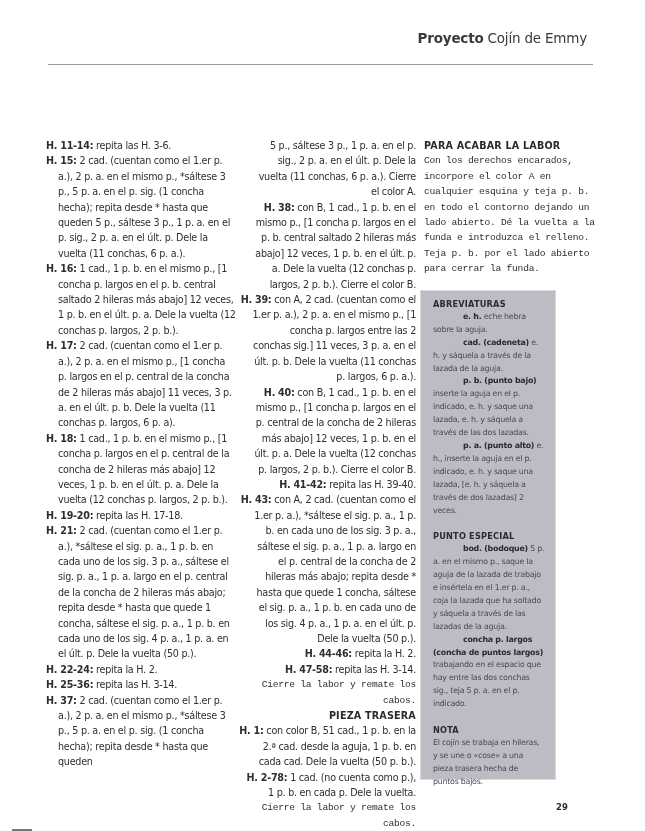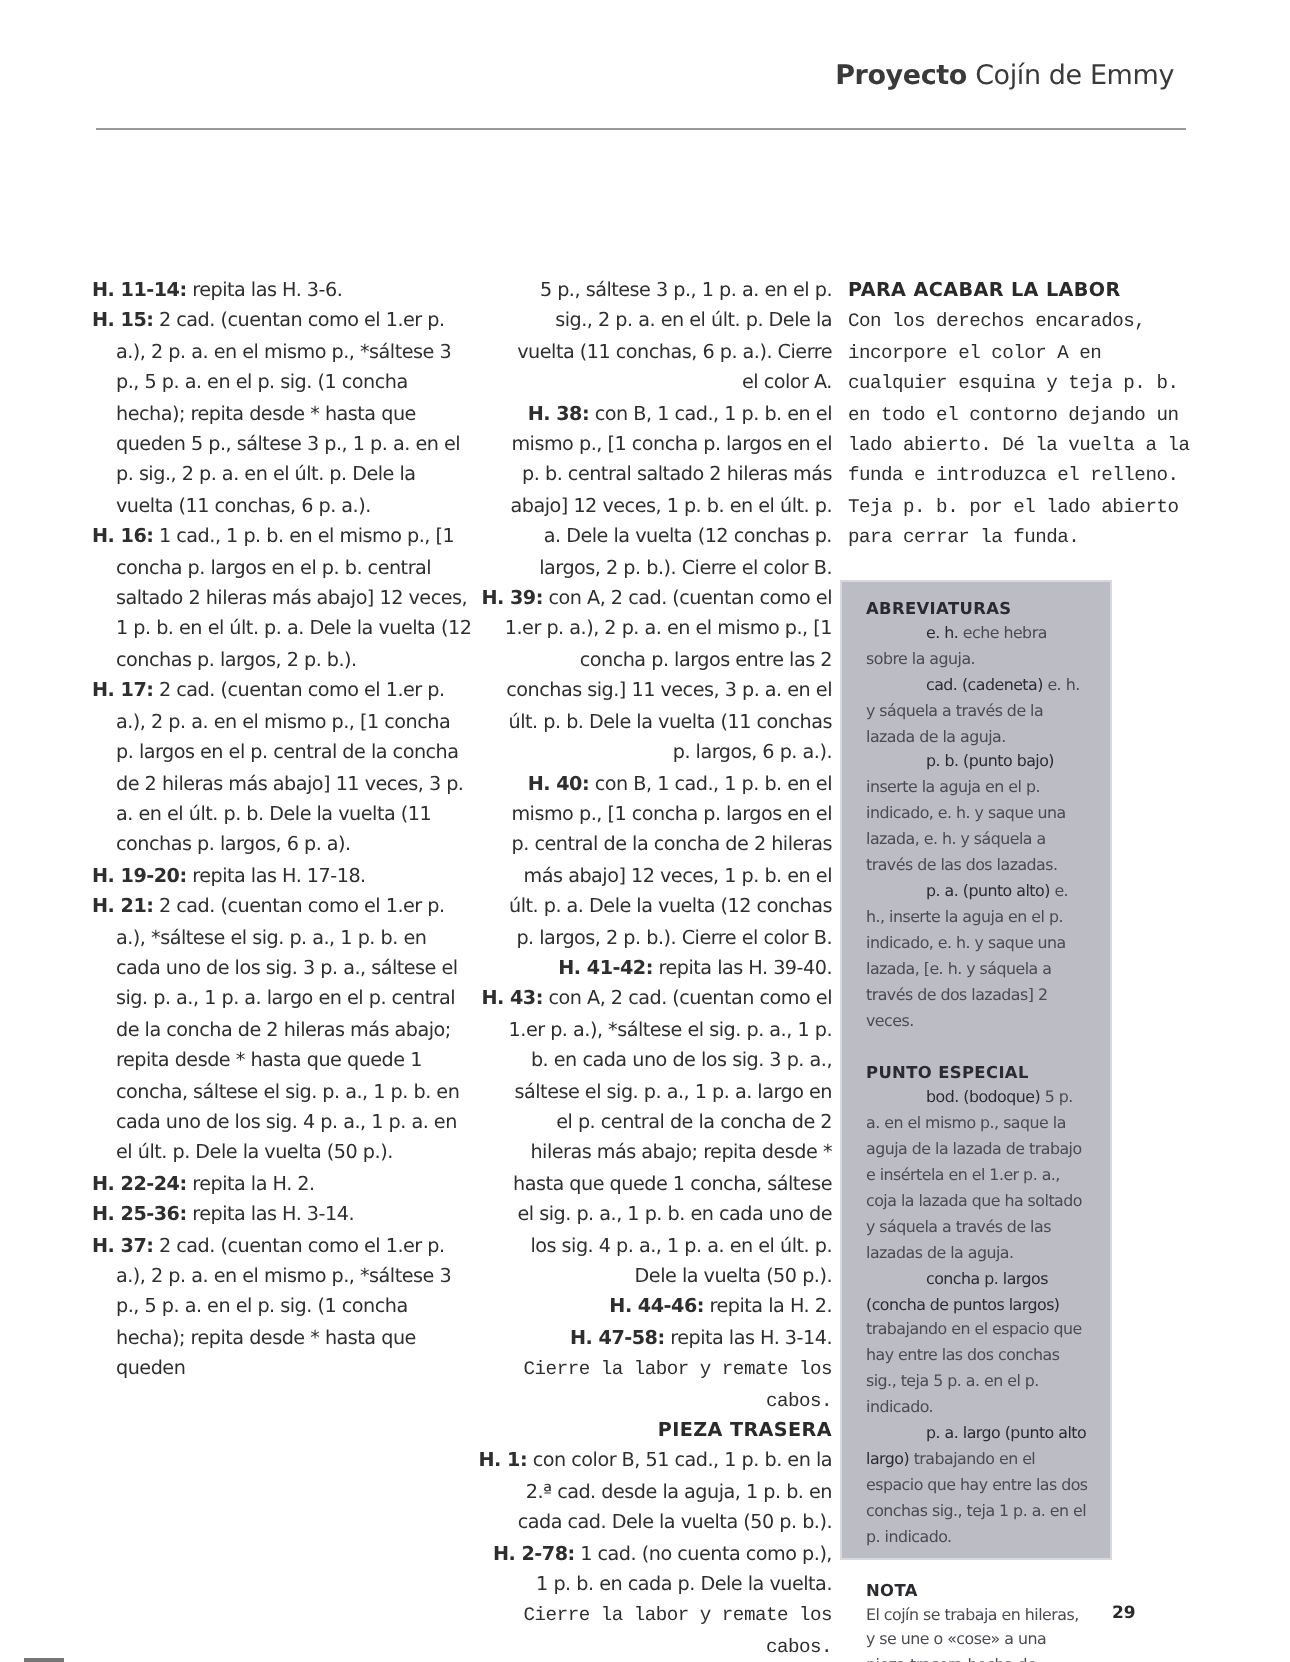--- a/index.html
+++ b/index.html
@@ -36,21 +36,21 @@
       position: absolute; left: 420px; top: 290px; width: 136px; height: 490px;
       background: #bcbcc4; border: 1px solid #d8d8de; box-sizing: border-box;
       padding: 7px 10px 8px 12px; font-size: 7.9px; line-height: 12.9px;
       letter-spacing: -0.25px; color: #4a4a52;
     }
     .box .box-heading {
       font-weight: bold; font-size: 8.2px; text-transform: uppercase; color: #2a2a30;
       letter-spacing: 0.2px; margin: 0;
     }
     .box .entry { margin: 0; }
-    .box .term { font-weight: normal; color: #2a2a30; padding-left: 30px; }
+    .box .term { font-weight: bold; color: #2a2a30; padding-left: 30px; }
     .box .gap { height: 13px; }
     .page-number {
       position: absolute; left: 556px; top: 802px; font-size: 8.5px; font-weight: bold;
       color: #2a2a2a;
     }
     .corner-mark {
       position: absolute; left: 12px; top: 829px; width: 20px; height: 1.5px; background: #777;
     }
   </style>
 </head>
@@ -61,20 +61,21 @@
     <span class="bold">Proyecto</span>
     <span>Cojín de Emmy</span>
   </div>
 </div>
 
 <div class="col col-1">
   <p class="row"><span class="lbl">H. 11-14:</span><span> repita las H. 3-6.</span></p>
   <p class="row"><span class="lbl">H. 15:</span><span> 2 cad. (cuentan como el 1.er p. a.), 2 p. a. en el mismo p., *sáltese 3 p., 5 p. a. en el p. sig. (1 concha hecha); repita desde * hasta que queden 5 p., sáltese 3 p., 1 p. a. en el p. sig., 2 p. a. en el últ. p. Dele la vuelta (11 conchas, 6 p. a.).</span></p>
   <p class="row"><span class="lbl">H. 16:</span><span> 1 cad., 1 p. b. en el mismo p., [1 concha p. largos en el p. b. central saltado 2 hileras más abajo] 12 veces, 1 p. b. en el últ. p. a. Dele la vuelta (12 conchas p. largos, 2 p. b.).</span></p>
   <p class="row"><span class="lbl">H. 17:</span><span> 2 cad. (cuentan como el 1.er p. a.), 2 p. a. en el mismo p., [1 concha p. largos en el p. central de la concha de 2 hileras más abajo] 11 veces, 3 p. a. en el últ. p. b. Dele la vuelta (11 conchas p. largos, 6 p. a).</span></p>
+  <p class="row"><span class="lbl">H. 18:</span><span> 1 cad., 1 p. b. en el mismo p., [1 concha p. largos en el p. central de la concha de 2 hileras más abajo] 12 veces, 1 p. b. en el últ. p. a. Dele la vuelta (12 conchas p. largos, 2 p. b.).</span></p>
   <p class="row"><span class="lbl">H. 19-20:</span><span> repita las H. 17-18.</span></p>
   <p class="row"><span class="lbl">H. 21:</span><span> 2 cad. (cuentan como el 1.er p. a.), *sáltese el sig. p. a., 1 p. b. en cada uno de los sig. 3 p. a., sáltese el sig. p. a., 1 p. a. largo en el p. central de la concha de 2 hileras más abajo; repita desde * hasta que quede 1 concha, sáltese el sig. p. a., 1 p. b. en cada uno de los sig. 4 p. a., 1 p. a. en el últ. p. Dele la vuelta (50 p.).</span></p>
   <p class="row"><span class="lbl">H. 22-24:</span><span> repita la H. 2.</span></p>
   <p class="row"><span class="lbl">H. 25-36:</span><span> repita las H. 3-14.</span></p>
   <p class="row"><span class="lbl">H. 37:</span><span> 2 cad. (cuentan como el 1.er p. a.), 2 p. a. en el mismo p., *sáltese 3 p., 5 p. a. en el p. sig. (1 concha hecha); repita desde * hasta que queden</span></p>
 </div>
 
 <div class="col col-2">
   <p class="row" style="padding-left:12px;text-indent:0;">5 p., sáltese 3 p., 1 p. a. en el p. sig., 2 p. a. en el últ. p. Dele la vuelta (11 conchas, 6 p. a.). Cierre el color A.</p>
   <p class="row"><span class="lbl">H. 38:</span><span> con B, 1 cad., 1 p. b. en el mismo p., [1 concha p. largos en el p. b. central saltado 2 hileras más abajo] 12 veces, 1 p. b. en el últ. p. a. Dele la vuelta (12 conchas p. largos, 2 p. b.). Cierre el color B.</span></p>
@@ -99,20 +100,19 @@
 <div class="box">
   <p class="box-heading">ABREVIATURAS</p>
   <p class="entry"><span class="term">e. h.</span><span> eche hebra sobre la aguja.</span></p>
   <p class="entry"><span class="term">cad. (cadeneta)</span><span> e. h. y sáquela a través de la lazada de la aguja.</span></p>
   <p class="entry"><span class="term">p. b. (punto bajo)</span><span> inserte la aguja en el p. indicado, e. h. y saque una lazada, e. h. y sáquela a través de las dos lazadas.</span></p>
   <p class="entry"><span class="term">p. a. (punto alto)</span><span> e. h., inserte la aguja en el p. indicado, e. h. y saque una lazada, [e. h. y sáquela a través de dos lazadas] 2 veces.</span></p>
   <div class="gap"></div>
   <p class="box-heading">PUNTO ESPECIAL</p>
   <p class="entry"><span class="term">bod. (bodoque)</span><span> 5 p. a. en el mismo p., saque la aguja de la lazada de trabajo e insértela en el 1.er p. a., coja la lazada que ha soltado y sáquela a través de las lazadas de la aguja.</span></p>
   <p class="entry"><span class="term">concha p. largos (concha de puntos largos)</span><span> trabajando en el espacio que hay entre las dos conchas sig., teja 5 p. a. en el p. indicado.</span></p>
-  <p class="entry"><span class="term">p. a. largo (punto alto largo)</span><span> trabajando en el espacio que hay entre las dos conchas sig., teja 1 p. a. en el p. indicado.</span></p>
   <div class="gap"></div>
   <p class="box-heading">NOTA</p>
   <p class="entry">El cojín se trabaja en hileras, y se une o «cose» a una pieza trasera hecha de puntos bajos.</p>
 </div>
 
 <div class="page-number">29</div>
 <div class="corner-mark"></div>
 
 </body></html>

